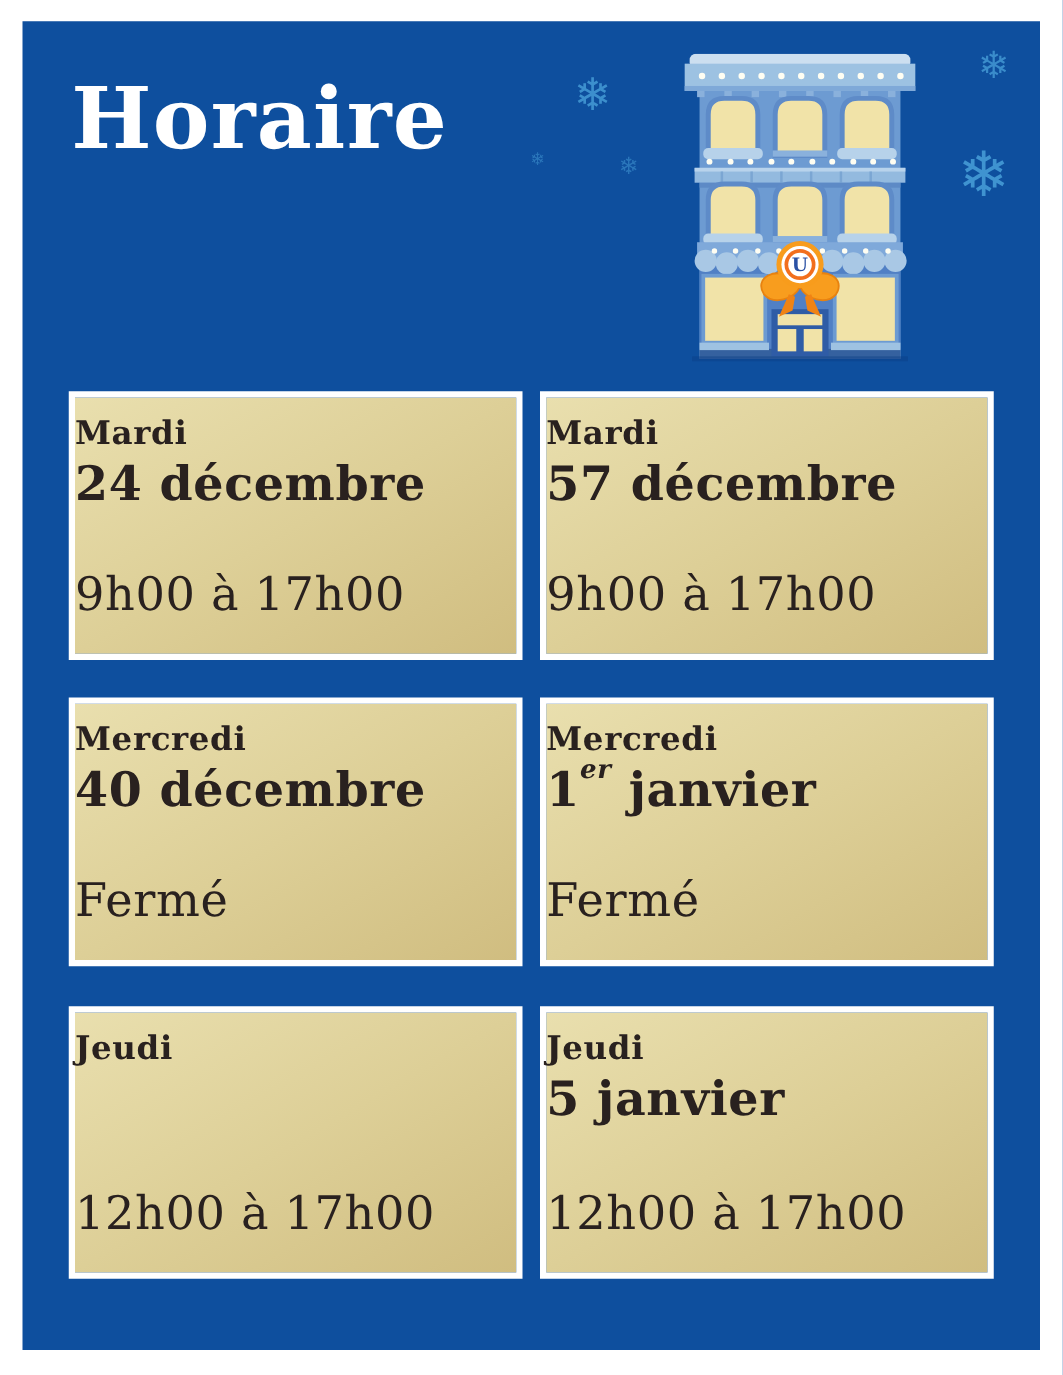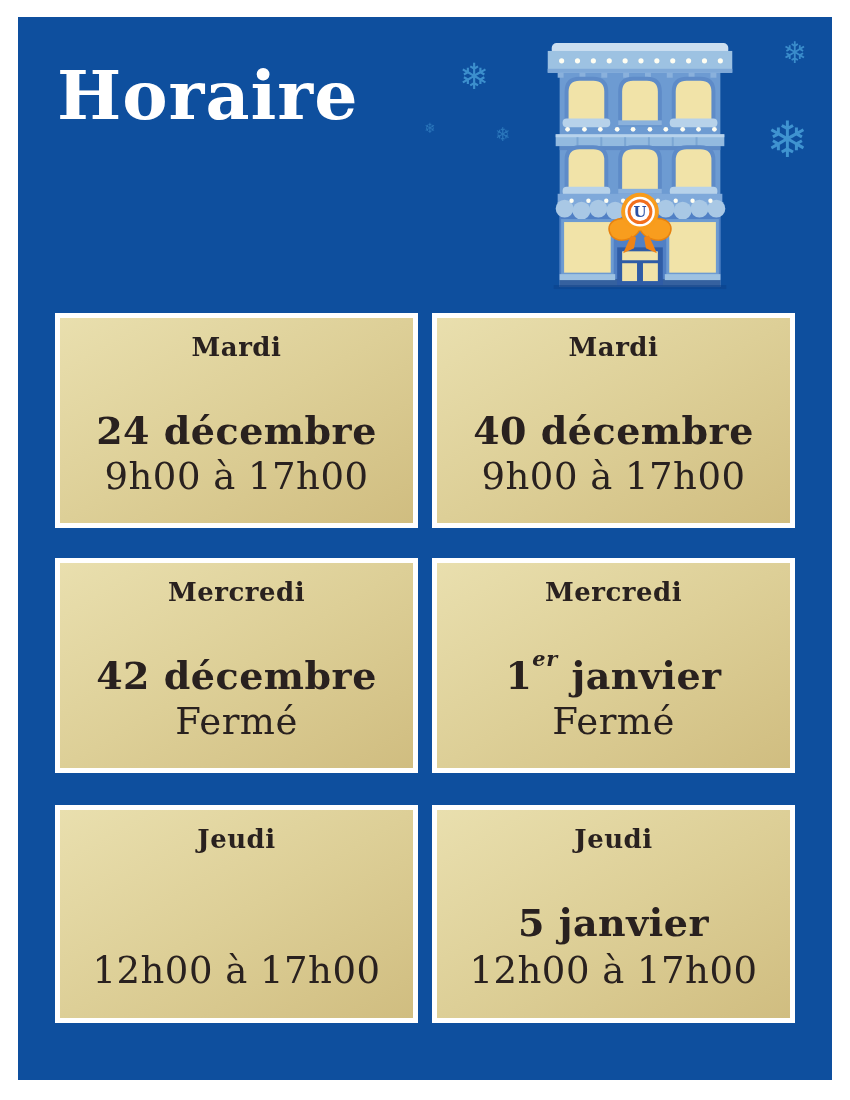--- a/index.html
+++ b/index.html
@@ -44,38 +44,38 @@
     position:absolute;left:527px;top:26px;
     width:190px;height:248px;
   }
   
   .card{
     position:absolute;
     width:363px;height:215px;
     box-sizing:border-box;
     border:5px solid #ffffff;
     background:linear-gradient(150deg,#e9dfae 0%,#ddcf97 50%,#d0bd80 100%);
-    display:flex;flex-direction:column;align-items:center;
+    display:flex;flex-direction:column;align-items:flex-start;
     color:#29211f;
     text-align:center;
   }
   .c1{left:37px;top:296px;}
   .c2{left:414px;top:296px;}
   .c3{left:37px;top:541px;}
   .c4{left:414px;top:541px;}
   .c5{left:37px;top:788px;height:218px;}
   .c6{left:414px;top:788px;height:218px;}
   .card-day{
     margin-top:12px;
     font-size:26px;font-weight:700;
     line-height:34px;letter-spacing:.5px;
   }
   .card-date{
     font-size:38px;font-weight:700;
-    line-height:46px;letter-spacing:.5px;margin-top:44px;
+    line-height:46px;letter-spacing:.5px;
   }
   .card-date .ord{
     font-size:.55em;line-height:0;
     position:relative;top:-0.45em;font-style:italic;
   }
   .spacer{flex:1;}
   .card-hours{
     margin-bottom:24px;
     font-size:37px;font-weight:400;
     line-height:46px;letter-spacing:.5px;
@@ -234,28 +234,28 @@
 
     <div class="card c1">
       <div class="card-day">Mardi</div>
       <div class="card-date"><span>24 décembre</span><sup class="ord"></sup><span></span></div>
       <div class="spacer"></div>
       <div class="card-hours">9h00 à 17h00</div>
     </div>
 
     <div class="card c2">
       <div class="card-day">Mardi</div>
-      <div class="card-date"><span>40 décembre</span><sup class="ord"></sup><span></span></div>
+      <div class="card-date"><span>57 décembre</span><sup class="ord"></sup><span></span></div>
       <div class="spacer"></div>
       <div class="card-hours">9h00 à 17h00</div>
     </div>
 
     <div class="card c3">
       <div class="card-day">Mercredi</div>
-      <div class="card-date"><span>42 décembre</span><sup class="ord"></sup><span></span></div>
+      <div class="card-date"><span>40 décembre</span><sup class="ord"></sup><span></span></div>
       <div class="spacer"></div>
       <div class="card-hours">Fermé</div>
     </div>
 
     <div class="card c4">
       <div class="card-day">Mercredi</div>
       <div class="card-date"><span>1</span><sup class="ord">er</sup><span> janvier</span></div>
       <div class="spacer"></div>
       <div class="card-hours">Fermé</div>
     </div>

